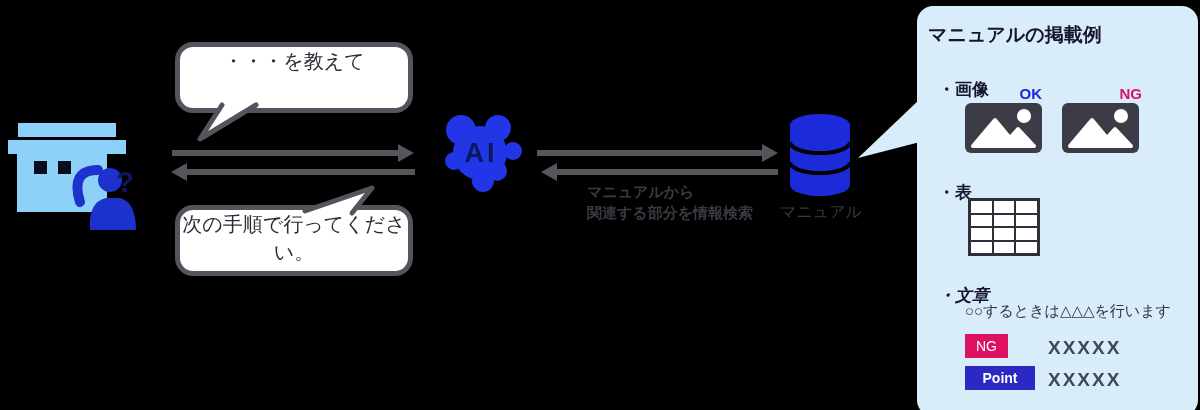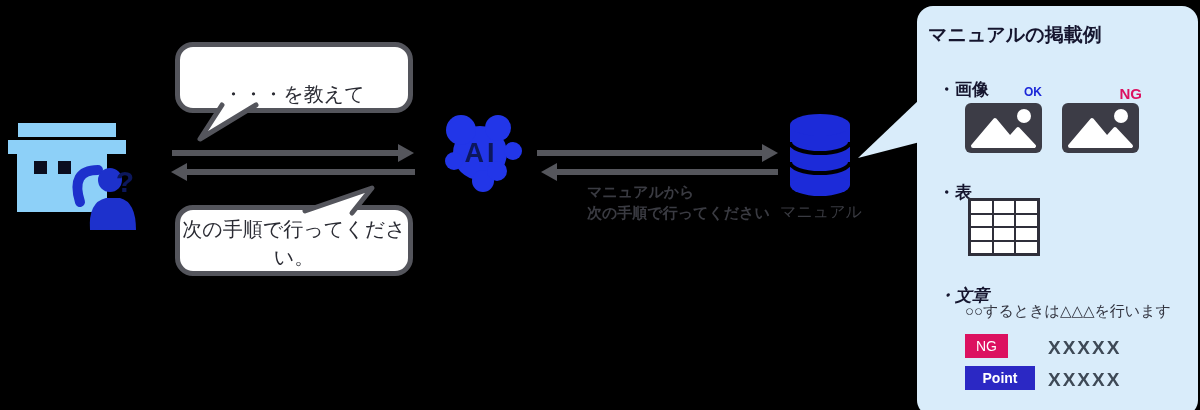--- a/index.html
+++ b/index.html
@@ -6,21 +6,21 @@
   body{
     width:1200px;height:410px;position:relative;overflow:hidden;
     background:var(--background,#000);
     font-family:"Liberation Sans","DejaVu Sans",sans-serif;
   }
   .abs{position:absolute;box-sizing:border-box;}
 
   
   .bubble{
     background:#fff;border:5px solid var(--bubble-border);border-radius:18px;
-    display:flex;flex-direction:column;align-items:center;justify-content:flex-end;
+    display:flex;flex-direction:column;align-items:center;justify-content:flex-start;
     color:#2a2b33;font-size:20px;line-height:28px;text-align:center;z-index:4;
   }
   .bubble-tail{z-index:5;overflow:visible;}
   .bubble-tail path{fill:#fff;stroke:var(--bubble-border);stroke-width:5;stroke-linejoin:round;stroke-linecap:round;}
 
   
   .arrow{position:absolute;height:6px;background:var(--arrow-gray);}
   .arrow-right::after{
     content:"";position:absolute;right:-15px;top:-6px;
     border-left:16px solid var(--arrow-gray);border-top:9px solid transparent;border-bottom:9px solid transparent;
@@ -45,21 +45,21 @@
 
   
   .panel{
     background:var(--panel-bg);border-radius:16px;z-index:2;
     color:var(--panel-text);
   }
   .panel-tail{z-index:1;}
   .panel-tail polygon{fill:var(--panel-bg);}
   .panel-title{font-size:19px;font-weight:bold;color:var(--panel-text);}
   .section-label{font-size:17px;font-weight:bold;color:var(--panel-text);margin-top:12px;}
-  .ok-label{font-size:12px;font-weight:bold;color:var(--ok-blue);}
+  .ok-label{font-size:15px;font-weight:bold;color:var(--ok-blue);}
   .ng-label{font-size:15px;font-weight:bold;color:var(--ng-crimson);}
   .img-icon-bg{fill:var(--icon-dark);}
   .img-icon-fg{fill:#fff;}
   .table-icon{
     display:grid;grid-template-columns:repeat(3,1fr);grid-template-rows:repeat(4,1fr);
     background:#fff;border:2px solid var(--table-border);
   }
   .table-icon div{border:1px solid var(--table-border);background:#fff;}
   .sentence{font-size:15px;color:#333540;white-space:nowrap;}
   .badge{
@@ -114,21 +114,21 @@
     <circle cx="62" cy="68" r="10"></circle>
   </g>
   <text class="ai-label" x="46" y="59" text-anchor="middle">AI</text>
 </svg>
 
 <div class="arrow arrow-right" style="left:537px;top:150px;width:226px;"></div>
 <div class="arrow arrow-left" style="left:556px;top:169px;width:222px;"></div>
 
 <div class="abs retrieval" style="left:563px;top:181px;margin-left:24px;">
   <div>マニュアルから</div>
-  <div>次の手順で行ってください</div>
+  <div>関連する部分を情報検索</div>
 </div>
 
 <svg class="abs" style="left:787px;top:112px;" width="66" height="86" viewBox="0 0 66 86">
   <rect class="db-body" x="3" y="13" width="60" height="60"></rect>
   <ellipse class="db-body" cx="33" cy="13" rx="30" ry="11"></ellipse>
   <ellipse class="db-body" cx="33" cy="73" rx="30" ry="11"></ellipse>
   <path class="db-band" d="M3,30 a30,11 0 0 0 60,0"></path>
   <path class="db-band" d="M3,50 a30,11 0 0 0 60,0"></path>
 </svg>
 <div class="abs db-label" style="left:780px;top:202px;width:82px;">マニュアル</div>

